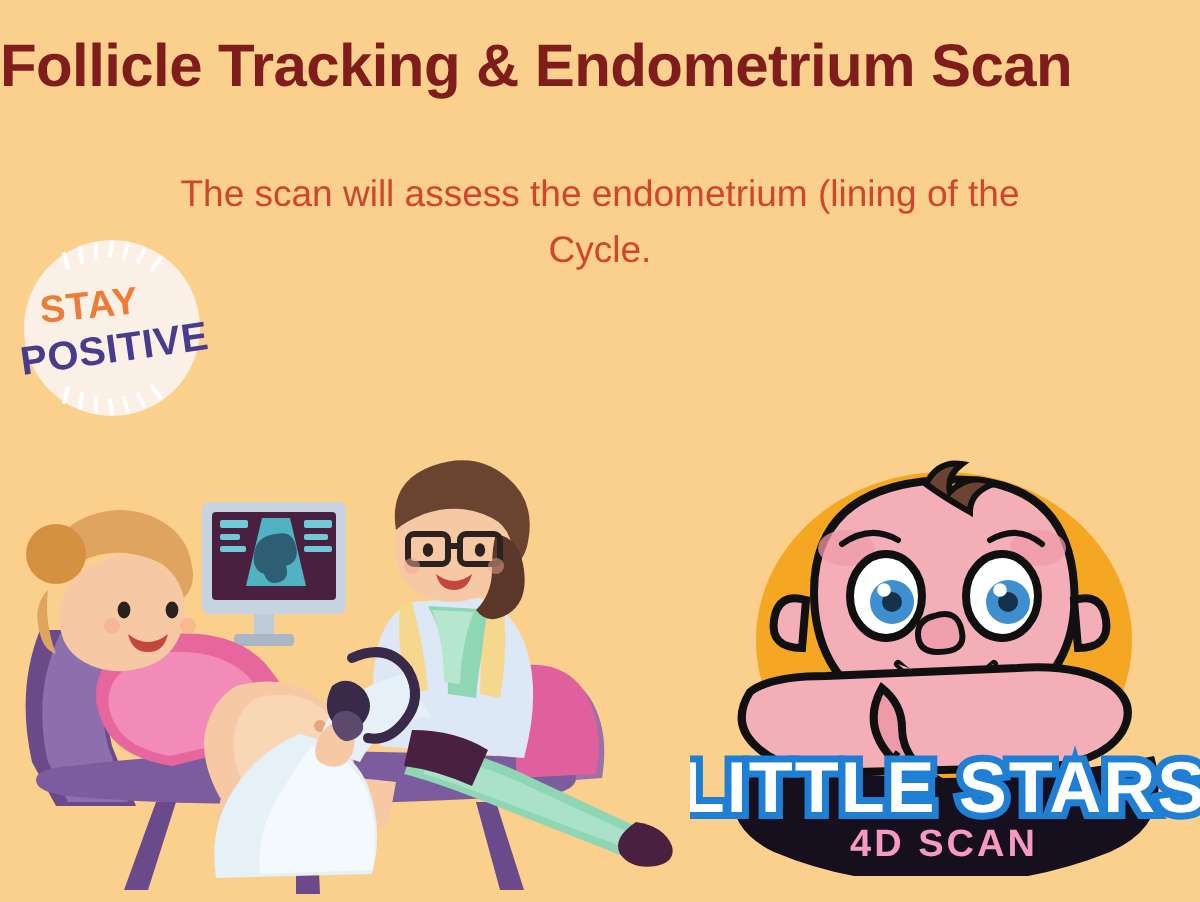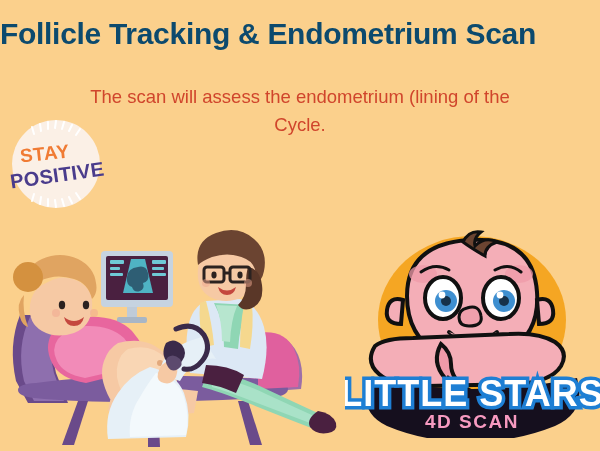--- a/index.html
+++ b/index.html
@@ -11,21 +11,21 @@
   }
   .stage{position:absolute;inset:0;width:600px;height:451px;overflow:hidden;background:#FBD08C;}
 
   
   .title{
     position:absolute;left:0;top:17px;width:488px;
     text-align:center;
     font-size:30px;line-height:34px;
     font-weight:bold;
     letter-spacing:-0.3px;
-    color:#0c4a6e;
+    color:#7f1d1d;
     font-family:"Liberation Sans", sans-serif;
     white-space:nowrap;
   }
   .body-copy{
     position:absolute;left:40px;top:62px;width:520px;
     text-align:center;
     color:#D0452C;
     font-size:18.5px;line-height:28px;
     font-family:"Liberation Sans", sans-serif;
     margin-top:21px;

